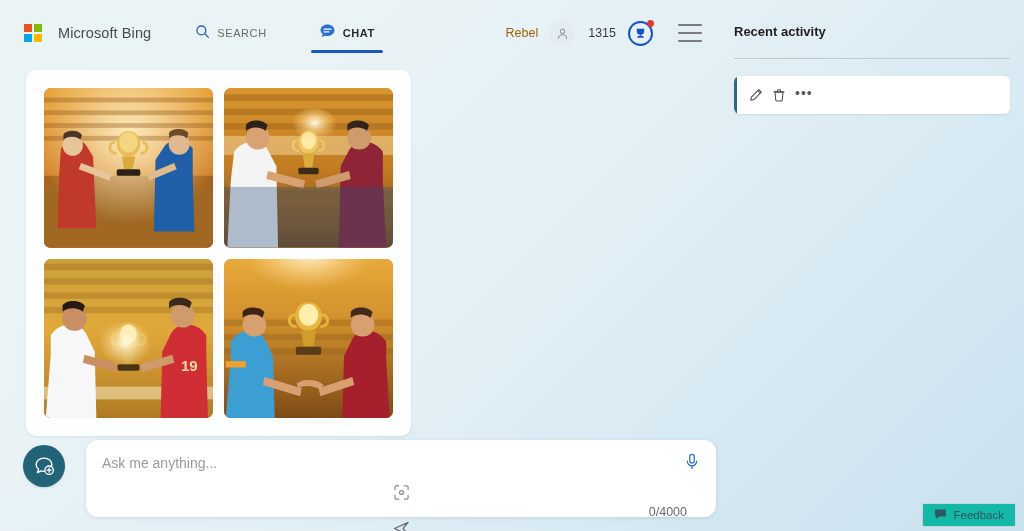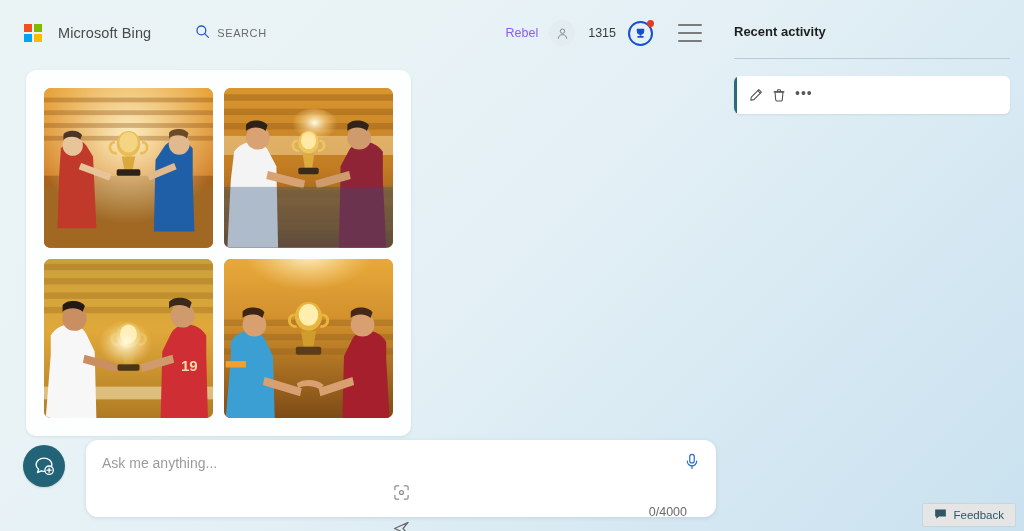--- a/index.html
+++ b/index.html
@@ -86,21 +86,21 @@
   }
 
   #header-right {
     margin-left: auto;
     margin-right: 322px;
     display: flex;
     align-items: center;
     gap: 11px;
     height: 40px;
   }
-  #user-name { font-size: 12.5px; color: #8b5cf6; }
+  #user-name { font-size: 12.5px; color: #a16207; }
   #avatar {
     width: 26px; height: 26px;
     border-radius: 50%;
     background: #e3ecef;
     display: flex; align-items: center; justify-content: center;
     cursor: pointer;
   }
   #points { font-size: 12.5px; color: #3b3b3b; margin-left: 2px; }
   #rewards-badge {
     position: relative;
@@ -293,21 +293,21 @@
     letter-spacing: 1px;
     line-height: 10px;
     padding-bottom: 5px;
   }
 
   
   #feedback-button {
     position: absolute;
     right: 8px; bottom: 4px;
     height: 24px;
-    background: #e5e5e5;
+    background: #14b8a6;
     border: 1px solid #c4d6de;
     border-radius: 2px;
     display: flex;
     align-items: center;
     gap: 6px;
     padding: 0 11px;
     cursor: pointer;
   }
   #feedback-label {
     font-size: 11.5px;
@@ -334,20 +334,30 @@
     <div class="nav-tab">
       <span>
         <svg width="15" height="15" viewBox="0 0 16 16" fill="none">
           <circle cx="6.8" cy="6.8" r="4.7" stroke="#2b59c3" stroke-width="1.4"></circle>
           <line x1="10.3" y1="10.3" x2="14.3" y2="14.3" stroke="#2b59c3" stroke-width="1.4" stroke-linecap="round"></line>
         </svg>
       </span>
       <span class="tab-label">SEARCH</span>
     </div>
 
+    <div class="nav-tab active">
+      <span>
+        <svg width="17" height="17" viewBox="0 0 18 18">
+          <path d="M9 1.6c4.1 0 7.4 2.7 7.4 6.1 0 3.4-3.3 6.1-7.4 6.1-.9 0-1.8-.1-2.6-.4l-3.6 1.4 1-3A5.7 5.7 0 0 1 1.6 7.7C1.6 4.3 4.9 1.6 9 1.6z" fill="#2b6fd6"></path>
+          <path d="M5.3 6.6h7.4M5.3 9.3h5.1" stroke="#ffffff" stroke-width="1.3" stroke-linecap="round"></path>
+        </svg>
+      </span>
+      <span class="tab-label">CHAT</span>
+      <span class="nav-underline"></span>
+    </div>
 
   </div>
 
   <div id="header-right">
     <span id="user-name">Rebel</span>
 
     <span id="avatar">
       <svg width="13" height="13" viewBox="0 0 16 16">
         <circle cx="8" cy="5.2" r="2.7" fill="none" stroke="#7a8b92" stroke-width="1.2"></circle>
         <path d="M2.9 14c0-2.9 2.3-4.6 5.1-4.6s5.1 1.7 5.1 4.6" fill="none" stroke="#7a8b92" stroke-width="1.2" stroke-linecap="round"></path>

